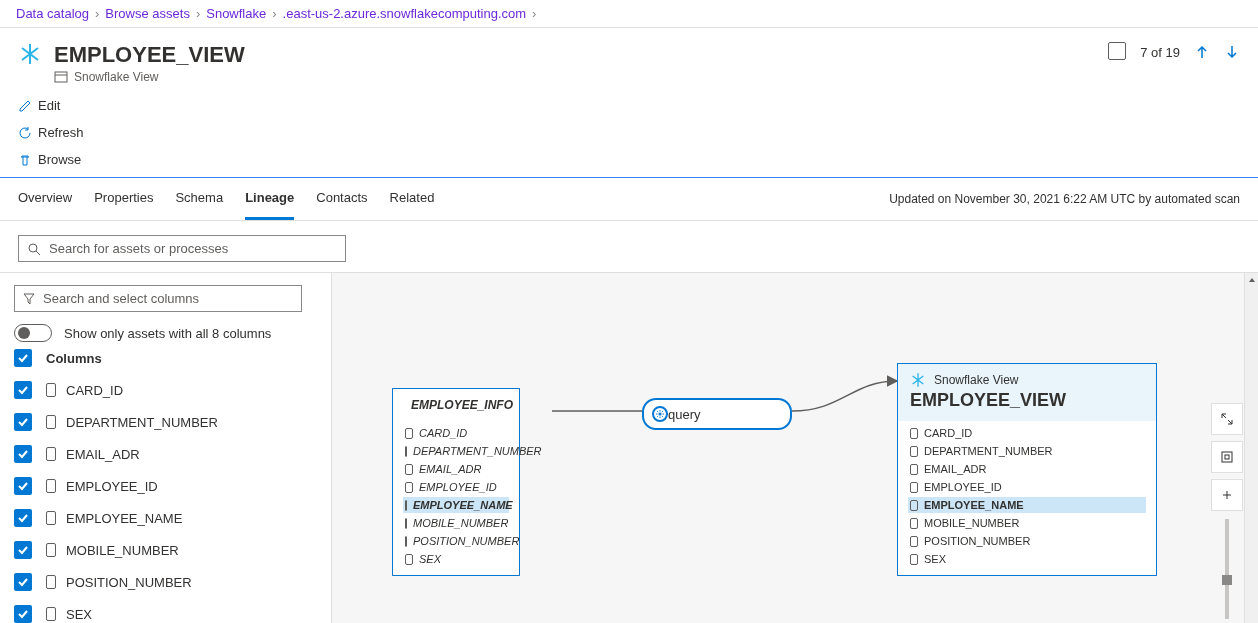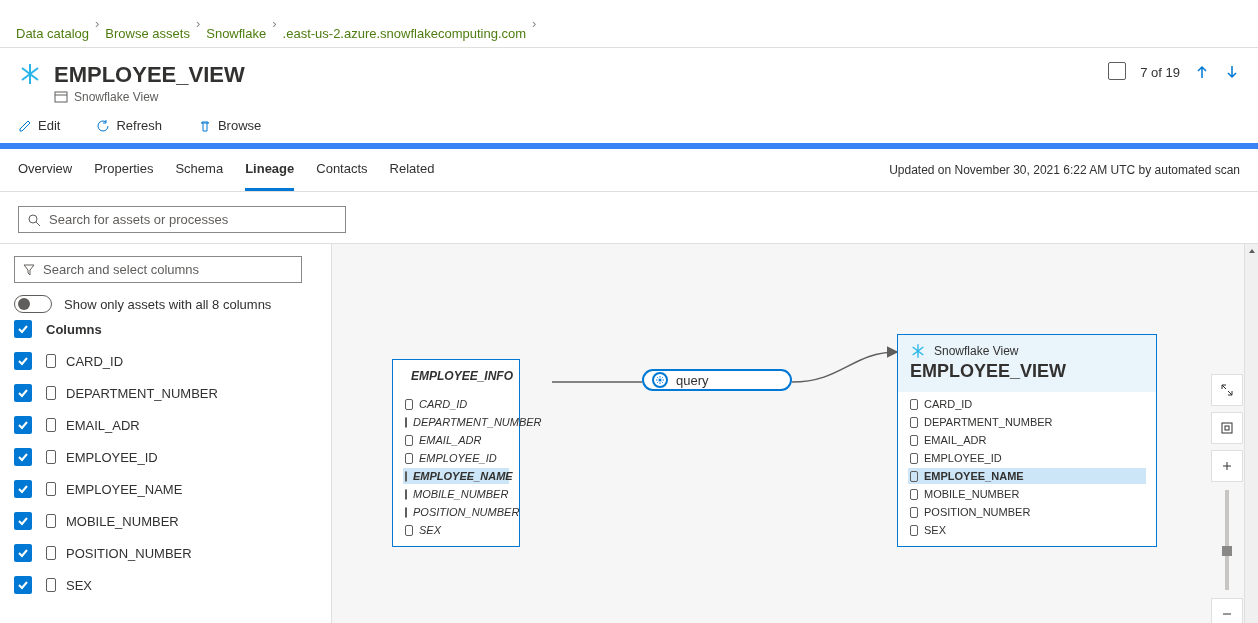--- a/index.html
+++ b/index.html
@@ -1,32 +1,32 @@
 <!DOCTYPE html>
 <html><head>
 <meta charset="utf-8">
 <style>
   * { box-sizing: border-box; margin: 0; padding: 0; font-family: "Segoe UI", Arial, sans-serif; }
   body { width: 1258px; height: 623px; overflow: hidden; font-size: 13px; color: #323130; background: #fff; }
-  a { color: #4d7c0f; text-decoration: none; margin-top: 20px; }
+  a { color: #6d28d9; text-decoration: none; }
 
   
   .breadcrumb { display: flex; align-items: center; gap: 6px; padding: 6px 16px; border-bottom: 1px solid #e1dfdd; font-size: 13px; }
   .breadcrumb .sep { color: #888; }
 
   
   .asset-header { display: flex; align-items: flex-start; justify-content: space-between; padding: 14px 18px 8px 18px; }
   .asset-title-block { display: flex; gap: 12px; }
   .asset-title h1 { font-size: 22px; font-weight: 600; color: #323130; }
   .asset-subtype { display: flex; align-items: center; gap: 6px; color: #605e5c; font-size: 12px; margin-top: 2px; }
   .paging { display: flex; align-items: flex-end; gap: 14px; color: #323130; }
   .checkbox-square { width: 18px; height: 18px; border: 1px solid #605e5c; border-radius: 2px; }
 
   
-  .commandbar { display: flex; gap: 36px; padding: 6px 18px 10px 18px; border-bottom: 6px solid #3b82f6; }
+  .commandbar { display: flex; gap: 12px; padding: 6px 18px 10px 18px; border-bottom: 1px solid #3b82f6; flex-direction: column; }
   .cmd { display: flex; align-items: center; gap: 6px; color: #323130; cursor: pointer; }
 
   
   .tabrow { display: flex; align-items: center; justify-content: space-between; padding: 0 18px; border-bottom: 1px solid #e1dfdd; }
   .tabs { display: flex; gap: 22px; }
   .tab { padding: 12px 0; cursor: pointer; }
   .tab.active { font-weight: 600; border-bottom: 3px solid #0078d4; }
   .updated { font-size: 12px; color: #323130; }
 
   
@@ -59,21 +59,21 @@
   .node-head { display: flex; align-items: center; gap: 8px; padding: 8px 10px; font-size: 12px; }
   .node.target .node-head { flex-direction: column; align-items: flex-start; gap: 2px; background: #eaf4fb; padding: 8px 12px 10px 12px;}
   .node.target .node-head-top { display: flex; align-items: center; gap: 8px; font-size: 12px; color: #323130;}
   .node.target .node-title { font-size: 18px; font-weight: 700; }
   .node.source .node-head { font-weight: 600; font-size: 12px; border-bottom: none; }
   .node-cols { padding: 4px 10px 8px 10px; display: flex; flex-direction: column; gap: 2px; }
   .nc { display: flex; align-items: center; gap: 6px; font-size: 11px; color: #323130; padding: 2px 2px;}
   .nc .colicon { width: 8px; height: 11px; }
   .nc.hi { background: #cde6f7; font-weight: 700; }
 
-  .process { position: absolute; left: 310px; top: 125px; width: 150px; height: 22px; border: 2px solid #0078d4; border-radius: 14px; background: #fff; display: flex; align-items: center; gap: 8px; padding: 0 8px; }
+  .process { position: absolute; left: 310px; top: 125px; width: 150px; height: 32px; border: 2px solid #0078d4; border-radius: 14px; background: #fff; display: flex; align-items: center; gap: 0; padding: 0 8px; }
   .gear { width: 16px; height: 16px; border: 2px solid #0078d4; border-radius: 50%; display: flex; align-items: center; justify-content: center; }
   .gear svg { display:block;}
 
   svg.lines { position: absolute; left: 0; top: 0; width: 100%; height: 100%; pointer-events: none; }
 
   .zoomctrl { position: absolute; right: 14px; top: 130px; width: 34px; display: flex; flex-direction: column; align-items: center; gap: 6px; }
   .zbtn { width: 32px; height: 32px; background: #fff; border: 1px solid #e1dfdd; display: flex; align-items: center; justify-content: center; cursor: pointer; }
   .ztrack { width: 4px; height: 100px; background: #c8c6c4; position: relative; margin: 2px 0;}
   .zthumb { width: 10px; height: 10px; background: #8a8886; position: absolute; left: -3px; top: 56px; }
 

